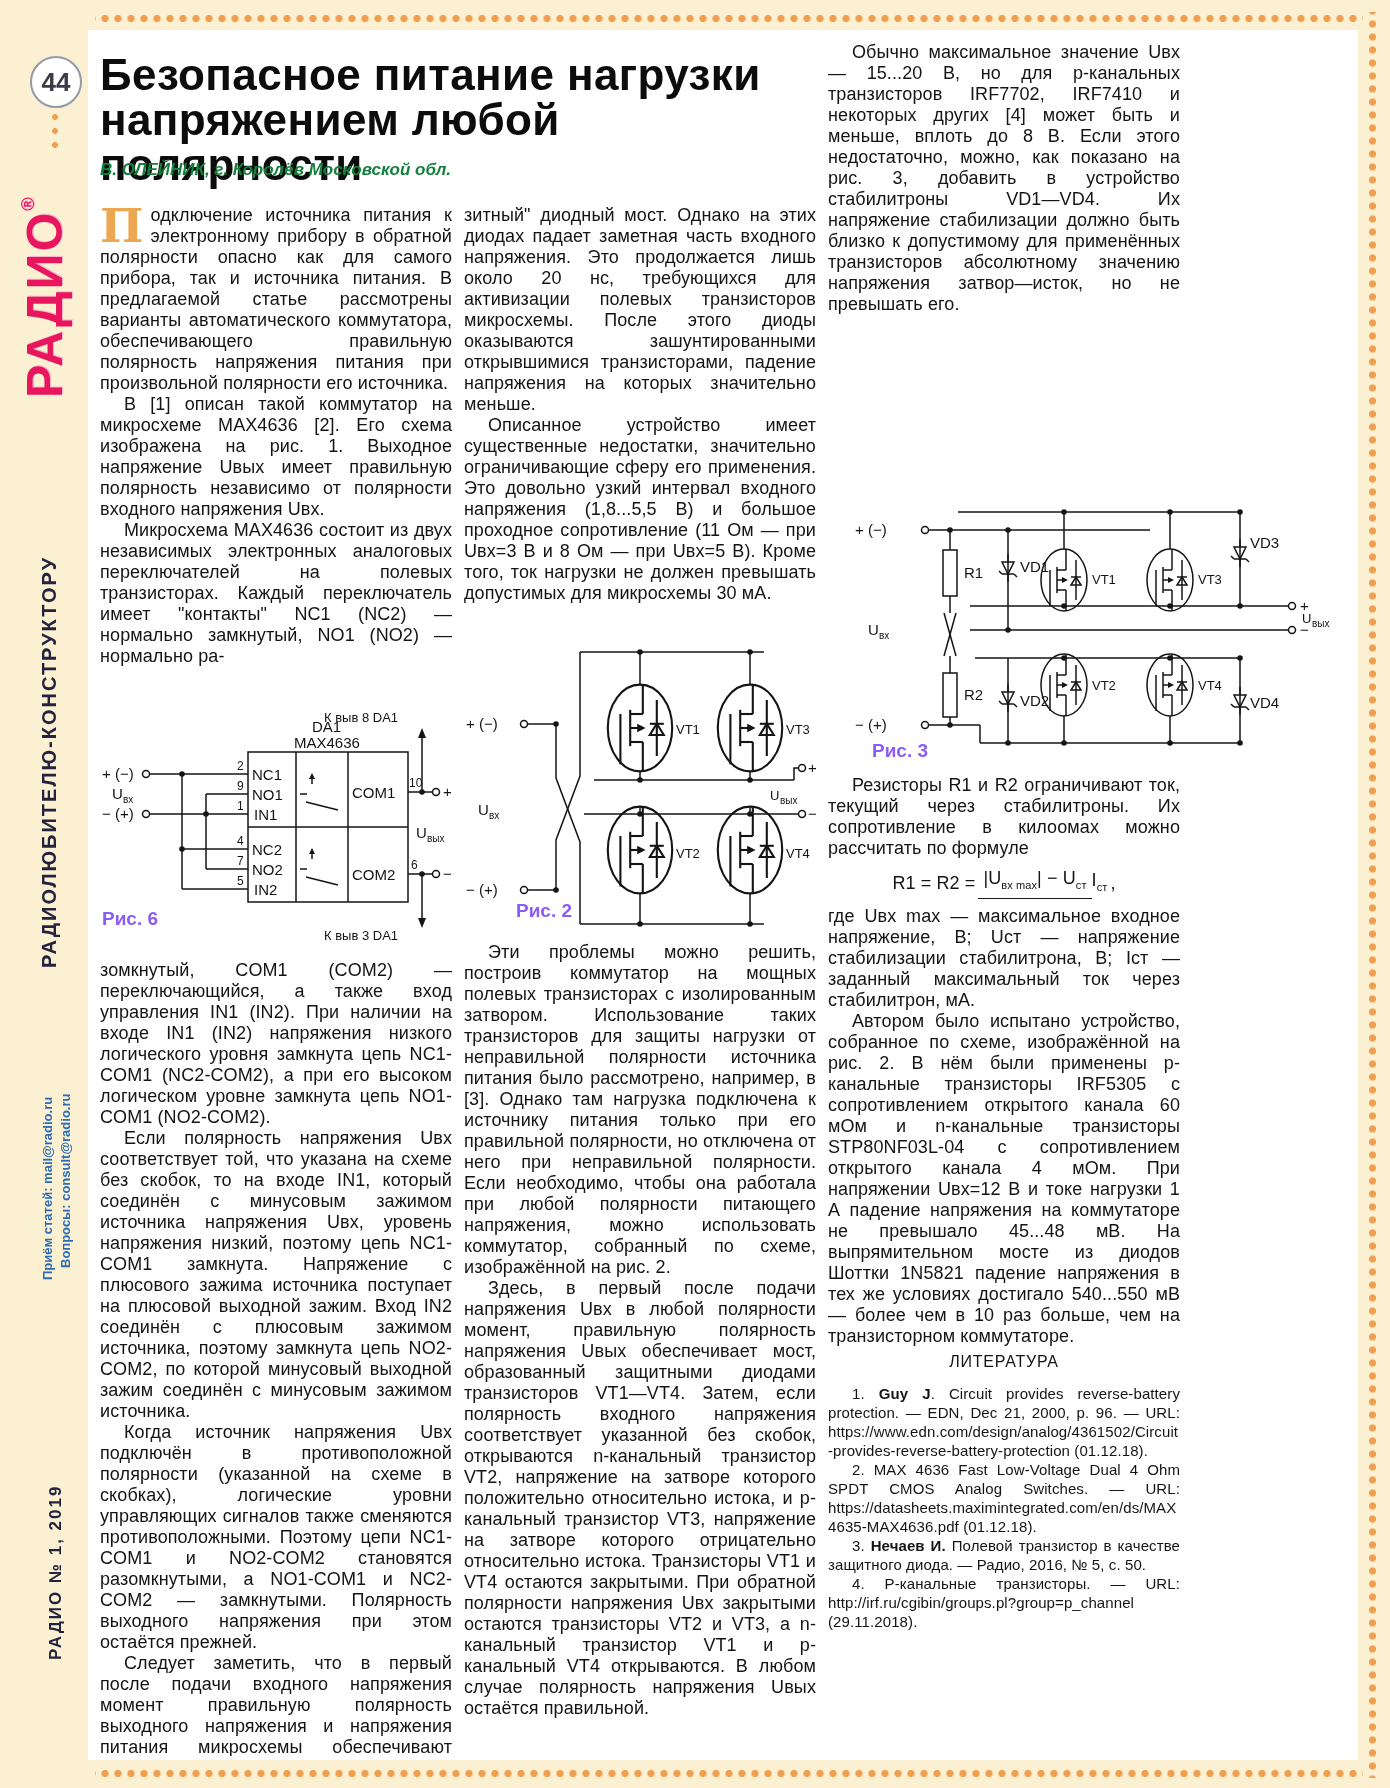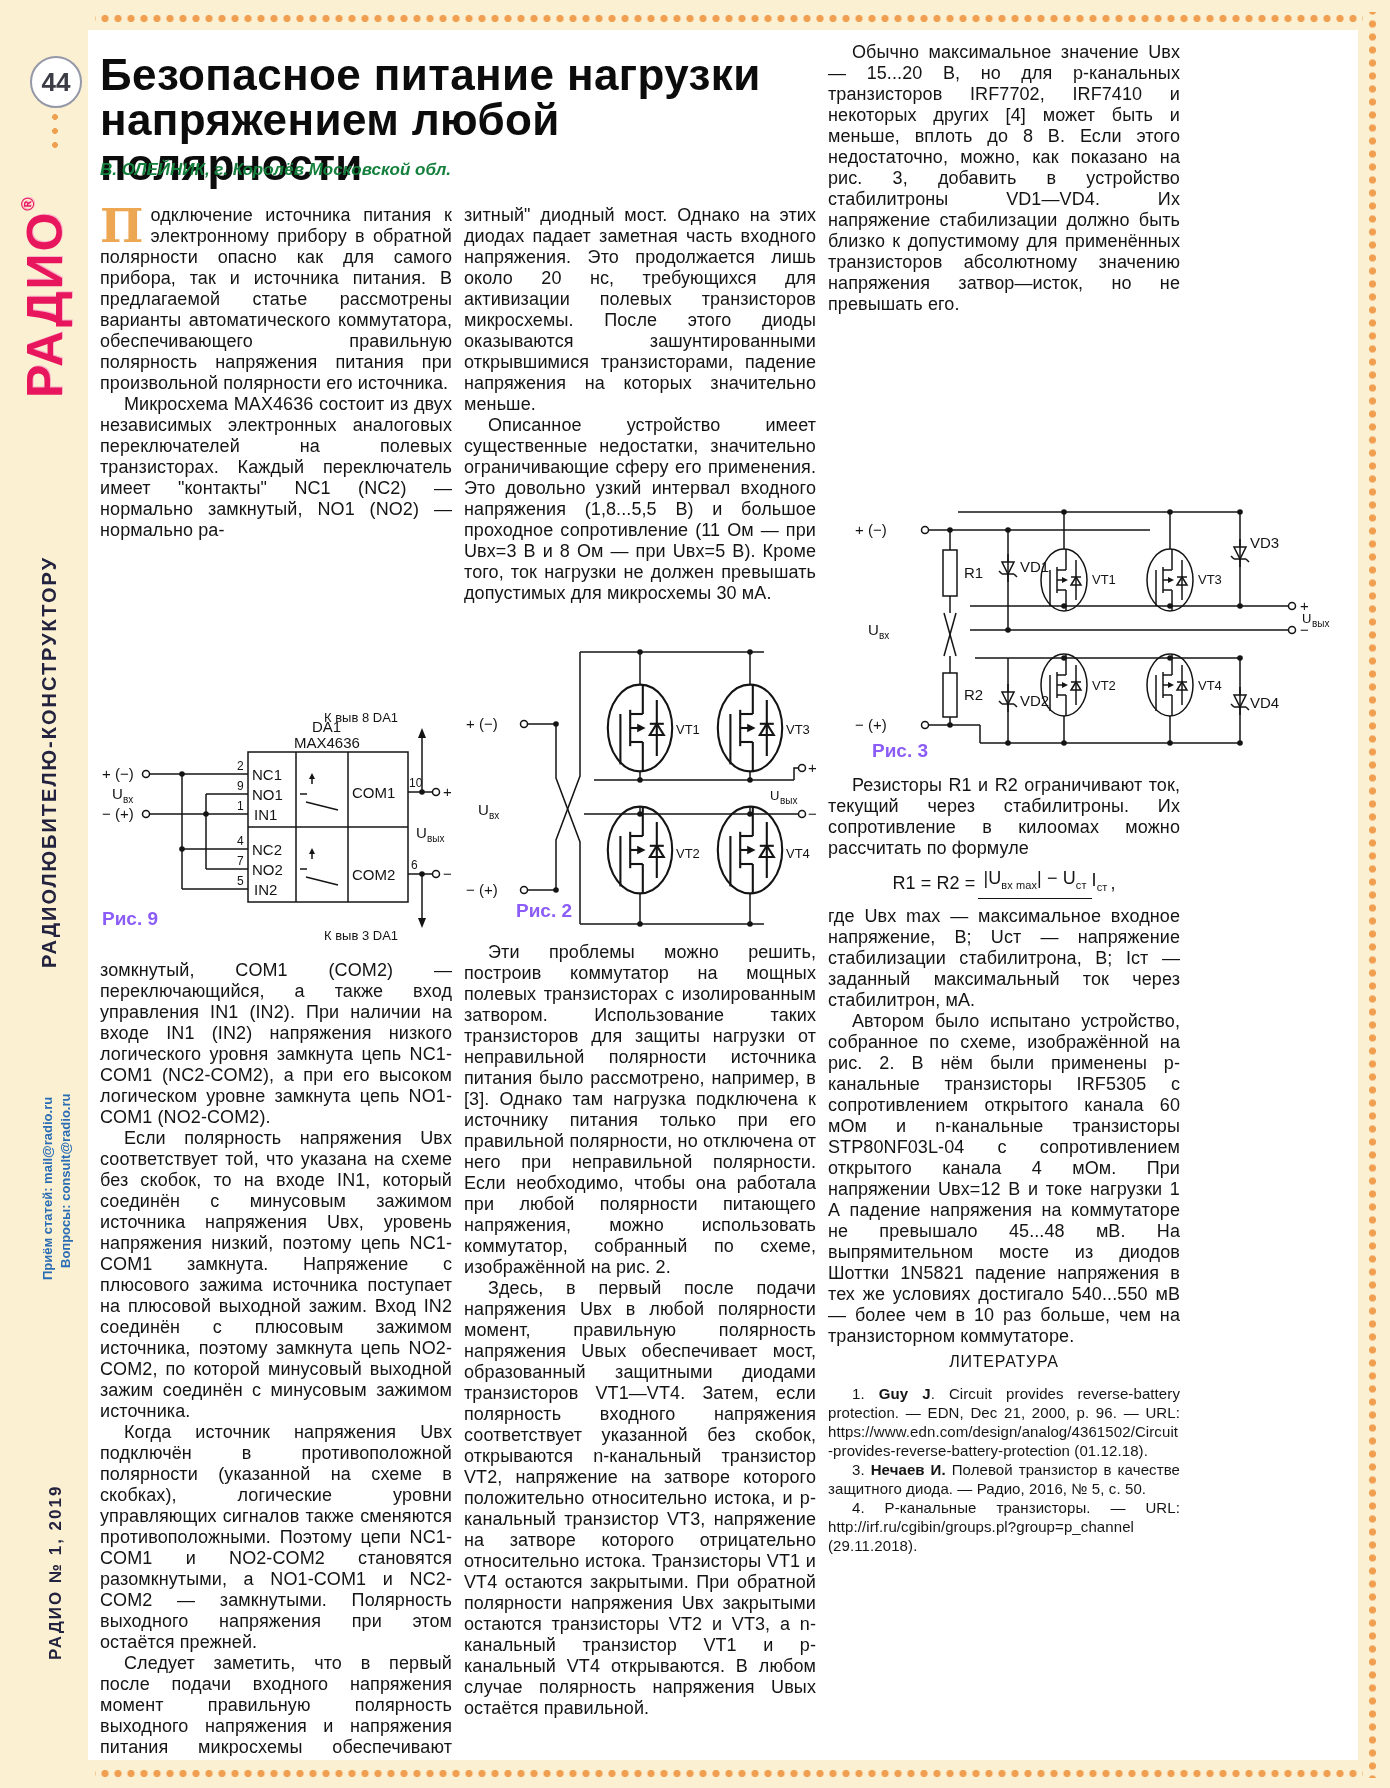--- a/index.html
+++ b/index.html
@@ -124,20 +124,21 @@
 <div id="issue" class="vtext" style="left:46px;top:1660px;">РАДИО № 1, 2019</div>
 
 <div id="title">
   <div>Безопасное питание нагрузки</div>
   <div>напряжением любой полярности</div>
 </div>
 <div id="author">В. ОЛЕЙНИК, г. Королёв Московской обл.</div>
 
 <div id="col1-top" class="col">
   <p class="noind"><span class="dropcap">П</span><span>одключение источника питания к электронному прибору в обратной полярности опасно как для самого прибора, так и источника питания. В предлагаемой статье рассмотрены варианты автоматического коммутатора, обеспечивающего правильную полярность напряжения питания при произвольной полярности его источника.</span></p>
+  <p>В [1] описан такой коммутатор на микросхеме MAX4636 [2]. Его схема изображена на рис. 1. Выходное напряжение Uвых имеет правильную полярность независимо от полярности входного напряжения Uвх.</p>
   <p>Микросхема MAX4636 состоит из двух независимых электронных аналоговых переключателей на полевых транзисторах. Каждый переключатель имеет "контакты" NC1 (NC2) — нормально замкнутый, NO1 (NO2) — нормально ра-</p>
 </div>
 
 <div id="fig1" class="fig">
   <svg width="352" height="262" viewBox="0 0 352 262">
     <g class="wire">
       <line x1="50" y1="92" x2="148" y2="92"></line>
       <line x1="50" y1="132" x2="148" y2="132"></line>
       <line x1="82" y1="92" x2="82" y2="207"></line>
       <line x1="82" y1="167" x2="148" y2="167"></line>
@@ -198,21 +199,21 @@
     <text class="t12" x="137" y="203">5</text>
     <text class="t12" x="309" y="105">10</text>
     <text class="t12" x="311" y="187">6</text>
     <text class="t13" x="224" y="40">К выв 8 DA1</text>
     <text class="t13" x="224" y="258">К выв 3 DA1</text>
     <text class="t15" x="343" y="115">+</text>
     <text class="t15" x="343" y="197">−</text>
     <text class="t15" x="316" y="156">U</text>
     <text class="t10" x="327" y="160">вых</text>
   </svg>
-  <div class="figcap">Рис. 9</div>
+  <div class="figcap">Рис. 6</div>
 </div>
 
 <div id="col1-bot" class="col">
   <p class="noind">зомкнутый, COM1 (COM2) — переключающийся, а также вход управления IN1 (IN2). При наличии на входе IN1 (IN2) напряжения низкого логического уровня замкнута цепь NC1-COM1 (NC2-COM2), а при его высоком логическом уровне замкнута цепь NO1-COM1 (NO2-COM2).</p>
   <p>Если полярность напряжения Uвх соответствует той, что указана на схеме без скобок, то на входе IN1, который соединён с минусовым зажимом источника напряжения Uвх, уровень напряжения низкий, поэтому цепь NC1-COM1 замкнута. Напряжение с плюсового зажима источника поступает на плюсовой выходной зажим. Вход IN2 соединён с плюсовым зажимом источника, поэтому замкнута цепь NO2-COM2, по которой минусовый выходной зажим соединён с минусовым зажимом источника.</p>
   <p>Когда источник напряжения Uвх подключён в противоположной полярности (указанной на схеме в скобках), логические уровни управляющих сигналов также сменяются противоположными. Поэтому цепи NC1-COM1 и NO2-COM2 становятся разомкнутыми, а NO1-COM1 и NC2-COM2 — замкнутыми. Полярность выходного напряжения при этом остаётся прежней.</p>
   <p>Следует заметить, что в первый после подачи входного напряжения момент правильную полярность выходного напряжения и напряжения питания микросхемы обеспечивают встроенные в неё защитные диоды, образующие "пара-</p>
 </div>
 
 <div id="col2-top" class="col">
@@ -380,15 +381,16 @@
     <span class="frac">
       <span class="num"><span>|U</span><sub>вх max</sub><span>| − U</span><sub>ст</sub></span>
       <span class="den"><span>I</span><sub>ст</sub></span>
     </span>
     <span>,</span>
   </div>
   <p class="noind">где Uвх max — максимальное входное напряжение, В; Uст — напряжение стабилизации стабилитрона, В; Iст — заданный максимальный ток через стабилитрон, мА.</p>
   <p>Автором было испытано устройство, собранное по схеме, изображённой на рис. 2. В нём были применены p-канальные транзисторы IRF5305 с сопротивлением открытого канала 60 мОм и n-канальные транзисторы STP80NF03L-04 с сопротивлением открытого канала 4 мОм. При напряжении Uвх=12 В и токе нагрузки 1 А падение напряжения на коммутаторе не превышало 45...48 мВ. На выпрямительном мосте из диодов Шоттки 1N5821 падение напряжения в тех же условиях достигало 540...550 мВ — более чем в 10 раз больше, чем на транзисторном коммутаторе.</p>
   <p id="lit-heading">ЛИТЕРАТУРА</p>
   <p class="ref"><span>1. </span><span class="b">Guy J</span><span>. Circuit provides reverse-battery protection. — EDN, Dec 21, 2000, p. 96. — URL: </span><span class="url">https://www.edn.com/design/analog/4361502/Circuit-provides-reverse-battery-protection</span><span> (01.12.18).</span></p>
+  <p class="ref"><span>2. MAX 4636 Fast Low-Voltage Dual 4 Ohm SPDT CMOS Analog Switches. — URL: </span><span class="b"></span><span></span><span class="url">https://datasheets.maximintegrated.com/en/ds/MAX4635-MAX4636.pdf</span><span> (01.12.18).</span></p>
   <p class="ref"><span>3. </span><span class="b">Нечаев И.</span><span> Полевой транзистор в качестве защитного диода. — Радио, 2016, № 5, с. 50.</span><span class="url"></span><span></span></p>
   <p class="ref"><span>4. P-канальные транзисторы. — URL: </span><span class="b"></span><span></span><span class="url">http://irf.ru/cgibin/groups.pl?group=p_channel</span><span> (29.11.2018).</span></p>
 </div>
 
 </body></html>

